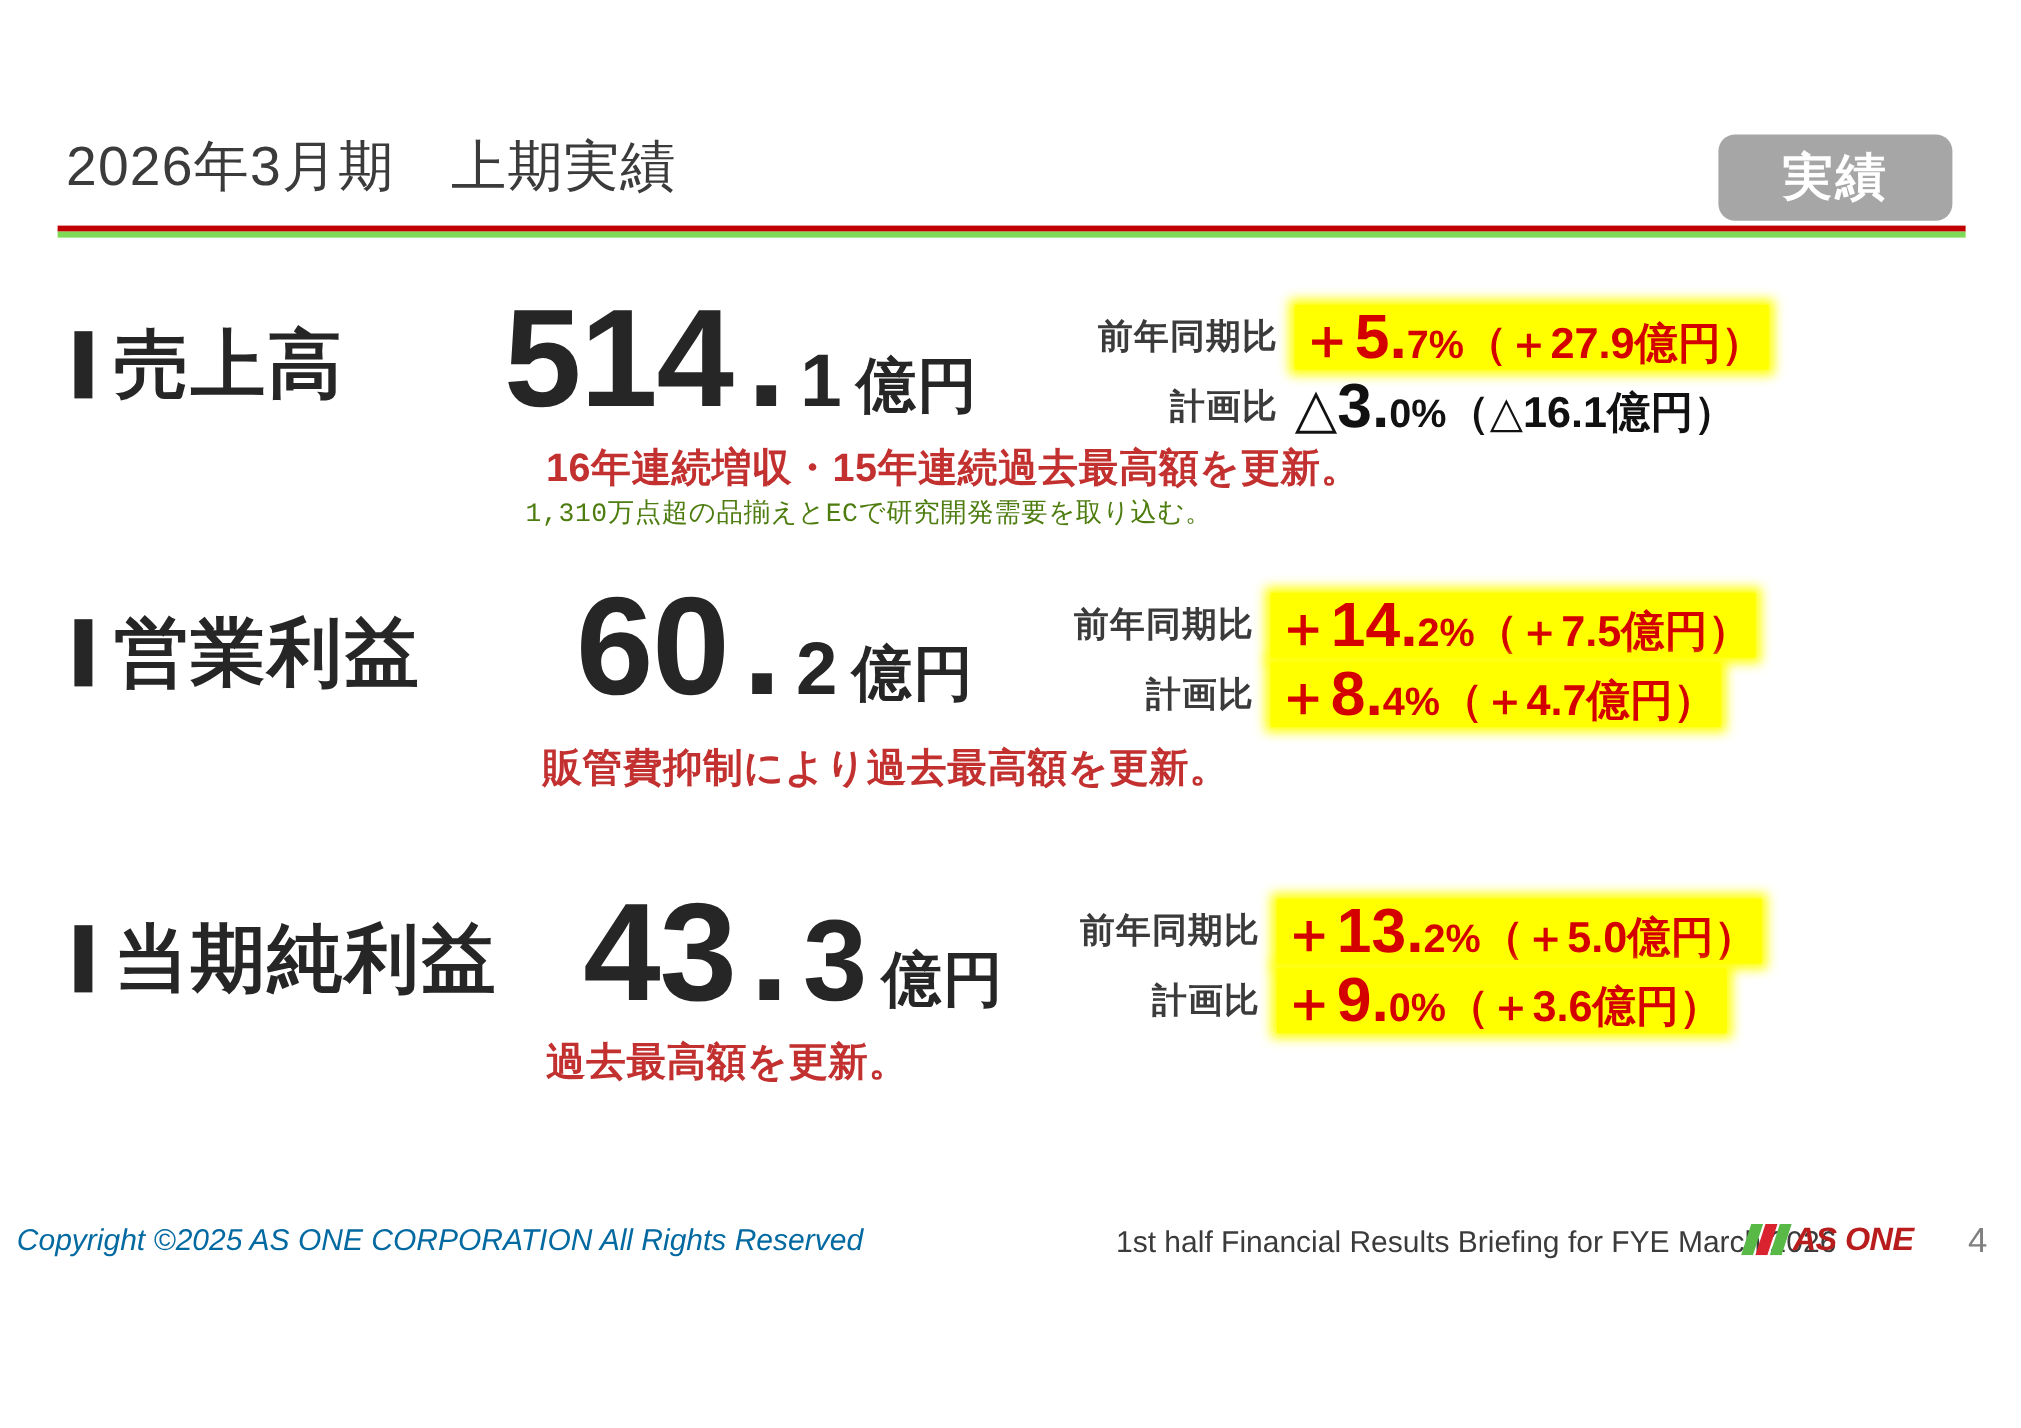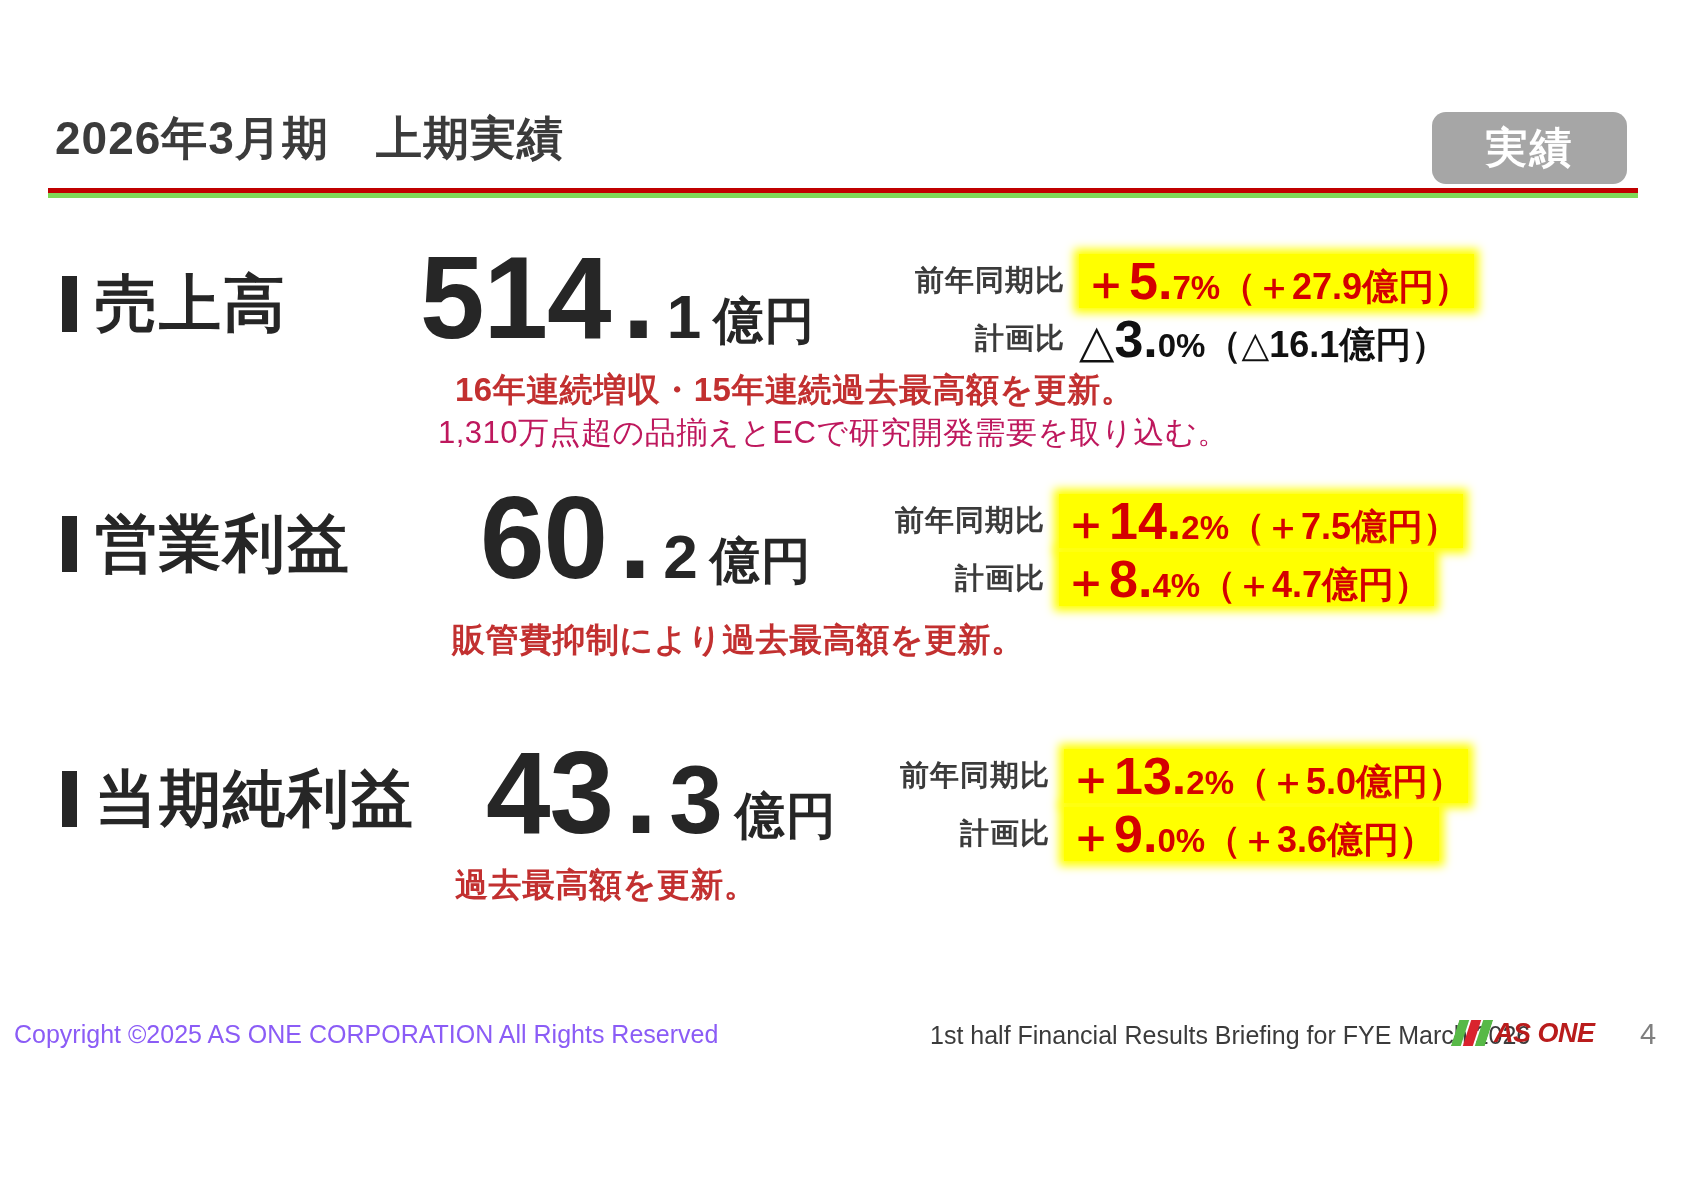--- a/index.html
+++ b/index.html
@@ -30,21 +30,21 @@
     position: absolute;
     left: 0; top: 108px;
     width: 1684px;
     height: 96px;
   }
   .slide-title {
     position: absolute;
     left: 55px;
     top: 0px;
     font-size: 46px;
-    font-weight: 700;
+    font-weight: 400;
     color: #3b3b3b;
     letter-spacing: 1px;
     white-space: pre;
   }
   .title-rule {
     position: absolute;
     left: 48px;
     top: 80px;
     width: 1590px;
     height: 10px;
@@ -193,45 +193,47 @@
     position: absolute;
     white-space: nowrap;
   }
   .comment-strong {
     font-size: 33px;
     font-weight: 700;
     color: #c23030;
     letter-spacing: 0.5px;
   }
   .comment-sub {
-    font-size: 31px;
+    font-size: 22px;
     font-weight: 400;
-    color: #be185d;
+    color: #4d7c0f;
     letter-spacing: 0.5px;
+    font-family: Liberation Mono, monospace;
   }
   .metric-sales .comment-strong     { left: 455px; top: 128px; }
   .metric-sales .comment-sub        { left: 438px; top: 172px; }
   .metric-operating .comment-strong { left: 452px; top: 138px; }
   .metric-net .comment-strong       { left: 455px; top: 128px; }
 
   
   .footer {
     position: absolute;
     left: 0;
     top: 1020px;
     width: 1684px;
     height: 60px;
   }
   .footer-copyright {
     position: absolute;
     left: 14px;
     top: 0;
     font-size: 25px;
-    color: #8b5cf6;
-    white-space: nowrap;
+    color: #0369a1;
+    white-space: nowrap;
+    font-style: italic;
   }
   .footer-center {
     position: absolute;
     left: 930px;
     top: 1px;
     font-size: 25px;
     color: #3b3b3b;
     white-space: nowrap;
   }
   .footer-logo {

